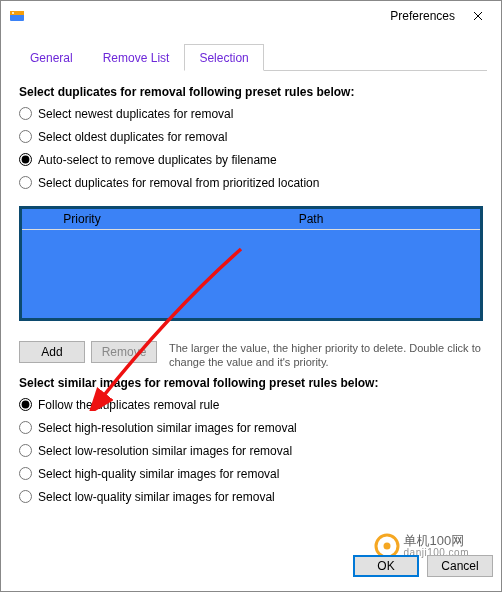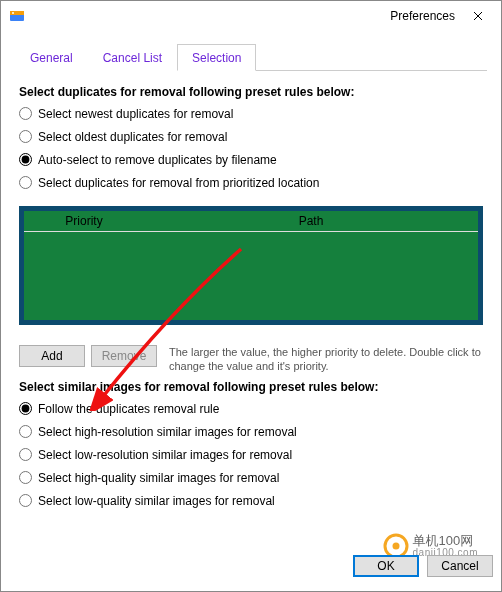--- a/index.html
+++ b/index.html
@@ -10,36 +10,36 @@
   .close { width: 46px; height: 30px; display:flex; align-items:center; justify-content:center; cursor:pointer; }
   .close svg { width:10px; height:10px; }
   .body { padding: 12px 14px 12px 14px; position: relative; height: calc(100% - 30px); }
   .tabs { display:flex; border-bottom:1px solid #ccc; position:relative; }
   .tab { font-size:12px; padding:6px 14px 5px; border:1px solid transparent; border-bottom:none; cursor:pointer; color:#6d28d9; position:relative; top:1px; background:#fff; }
   .tab.active { border:1px solid #ccc; border-bottom:1px solid #fff; background:#fff; }
   .content { padding: 14px 4px 0 4px; }
   .section-title { font-size:12px; font-weight:bold; margin:0 0 8px 0; color:#000; }
   .radio-row { display:flex; align-items:flex-start; margin:4px 0 9px 0; font-size:12px; color:#000; }
   .radio-row input { margin:0 6px 0 0; width:13px; height:13px; cursor:pointer; accent-color:#000; }
-  .tablebox { border:5px solid #0c4a6e; margin-top:16px; background:#15803d; }
+  .tablebox { border:3px solid #0c4a6e; margin-top:16px; background:#3b82f6; }
   .thead { display:flex; font-size:12px; border-bottom:1px solid #ddd; }
   .thead > div { padding:3px 6px; }
   .col-priority { width:120px; text-align:center; }
   .col-path { flex:1; text-align:center; }
   .tbody { height:88px; }
   .btnrow { display:flex; align-items:flex-start; margin-top:20px; }
   .wbtn { font-size:12px; background:#e1e1e1; border:1px solid #adadad; width:66px; height:22px; cursor:pointer; margin-right:6px; padding:0; }
   .wbtn.disabled { color:#888; cursor:default; }
   .hint { font-size:11px; color:#555; flex:1; padding-left:6px; line-height:1.3; }
   .section-title.second { margin-top:6px; }
   .footer { position:absolute; right:8px; bottom:14px; display:flex; gap:8px; }
   .fbtn { font-size:12px; background:#e1e1e1; border:1px solid #adadad; width:66px; height:22px; cursor:pointer; padding:0; }
   .fbtn.default { border:2px solid #0078d7; width:66px; height:22px; }
   .arrow-overlay { position:absolute; pointer-events:none; }
-  .watermark { position:absolute; right:23px; bottom:32px; display:flex; align-items:center; opacity:0.9; pointer-events:none; }
+  .watermark { position:absolute; right:32px; bottom:32px; display:flex; align-items:center; opacity:0.9; pointer-events:none; }
   .watermark-text { font-size:13px; color:#555; margin-left:4px; line-height:1.05; }
   .watermark-sub { font-size:10px; color:#888; letter-spacing:0.5px; }
 </style>
 </head>
 <body>
 
 <div class="titlebar">
   <span class="titlebar-icon">
     <svg viewBox="0 0 16 16">
         <rect x="1" y="3" width="14" height="10" rx="1" fill="#3b82f6"></rect>
@@ -52,21 +52,21 @@
     <svg viewBox="0 0 10 10">
         <path d="M1 1 L9 9 M9 1 L1 9" stroke="#000" stroke-width="1" fill="none"></path>
       </svg>
   </div>
 </div>
 
 <div class="body">
 
   <div class="tabs">
     <div class="tab">General</div>
-    <div class="tab">Cancel List</div>
+    <div class="tab">Remove List</div>
     <div class="tab active">Selection</div>
   </div>
 
   <div class="content">
 
     <div class="section-title">Select duplicates for removal following preset rules below:</div>
 
     <label class="radio-row">
       <input type="radio" name="dup" style="">
       <span>Select newest duplicates for removal</span>

